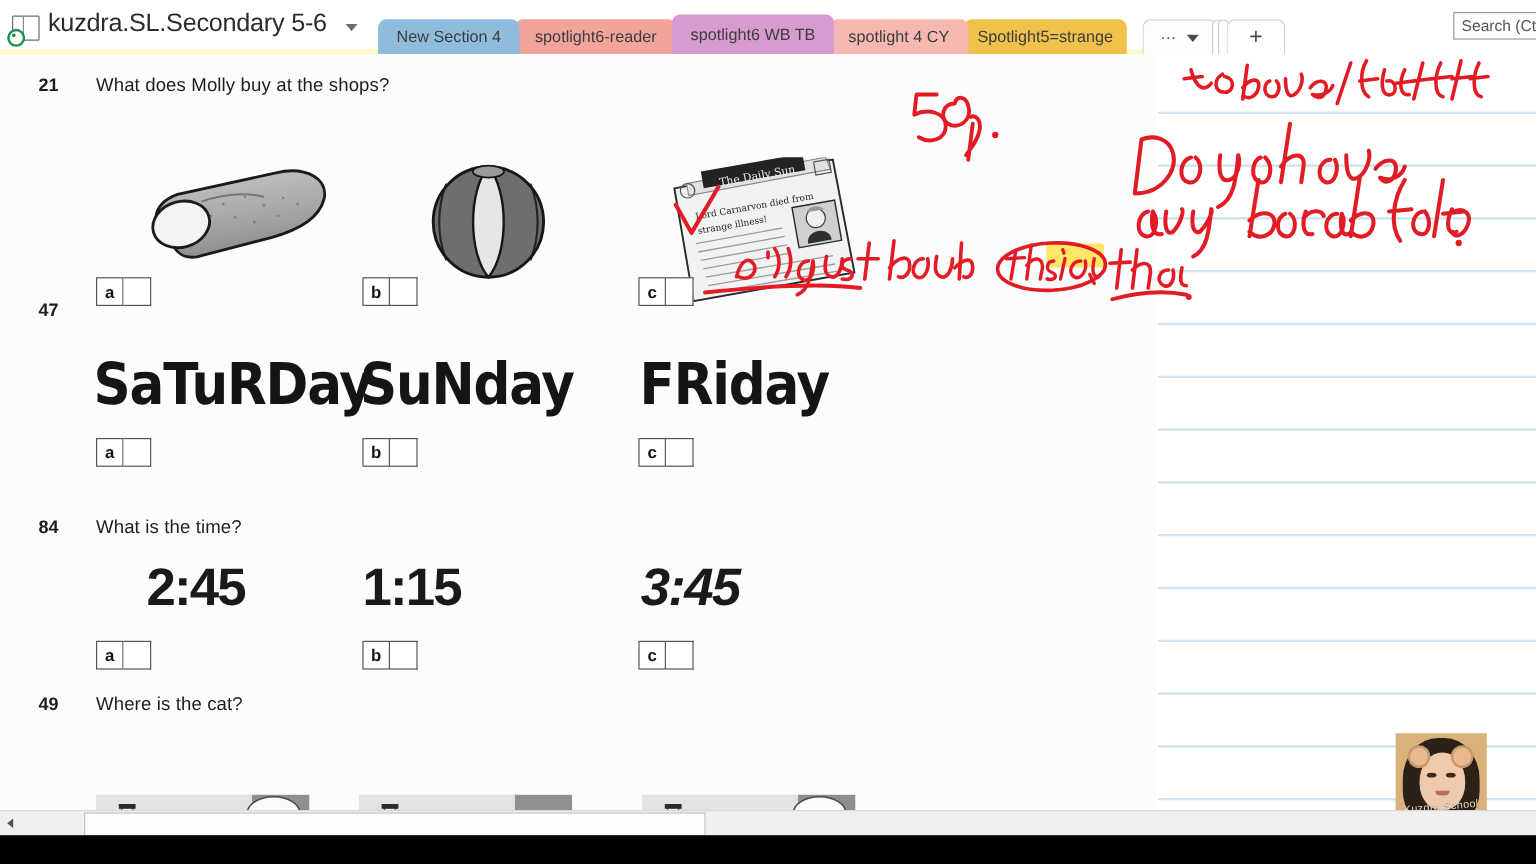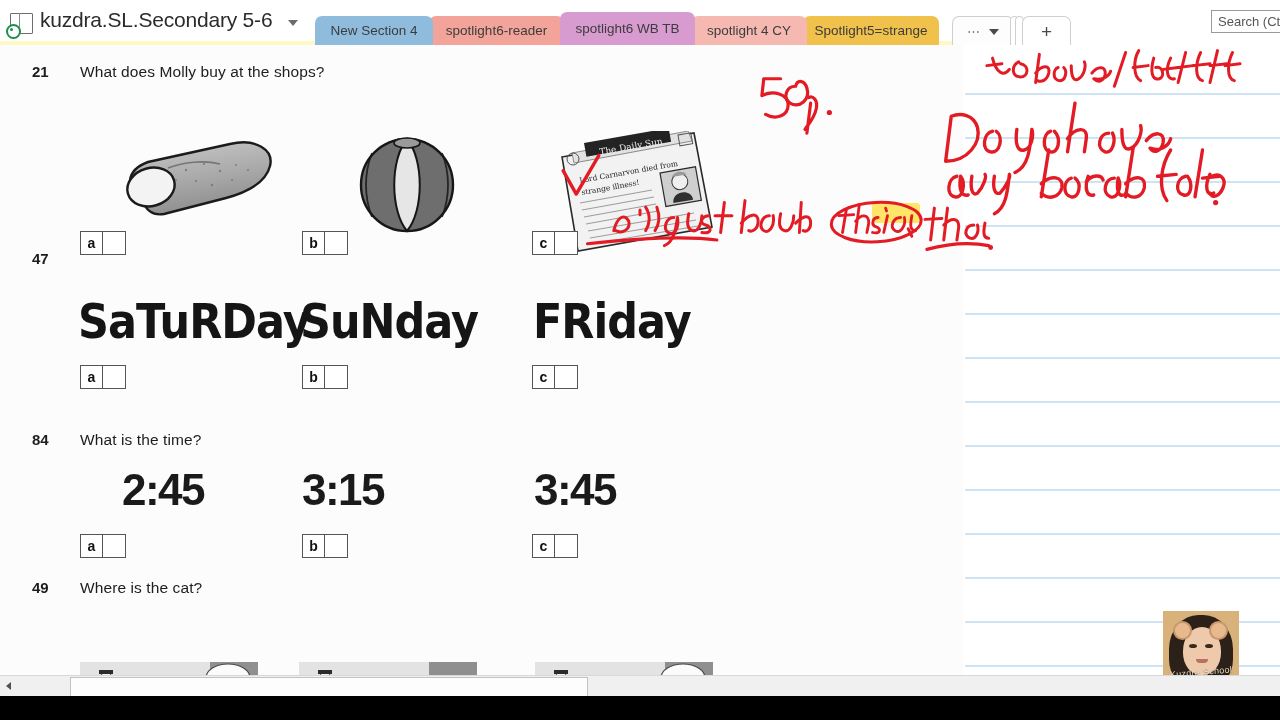--- a/index.html
+++ b/index.html
@@ -353,22 +353,22 @@
       </div>
       <div class="optbox" style="left:532px;top:320px;">
         <span class="lt">c</span>
         <span class="bx"></span>
       </div>
 
       <div class="qnum" style="left:32px;top:386px;">84</div>
       <div class="qtext" style="left:80px;top:386px;">What is the time?</div>
 
       <div class="timeword" style="left:82px;top:420px;margin-left:40px;">2:45</div>
-      <div class="timeword" style="left:302px;top:420px;">3:15</div>
-      <div class="timeword" style="left:534px;top:420px;">3:45</div>
+      <div class="timeword" style="left:302px;top:420px;">1:15</div>
+      <div class="timeword" style="left:534px;top:420px;font-style:italic;">3:45</div>
 
       <div class="optbox" style="left:80px;top:489px;">
         <span class="lt">a</span>
         <span class="bx"></span>
       </div>
       <div class="optbox" style="left:302px;top:489px;">
         <span class="lt">b</span>
         <span class="bx"></span>
       </div>
       <div class="optbox" style="left:532px;top:489px;">

